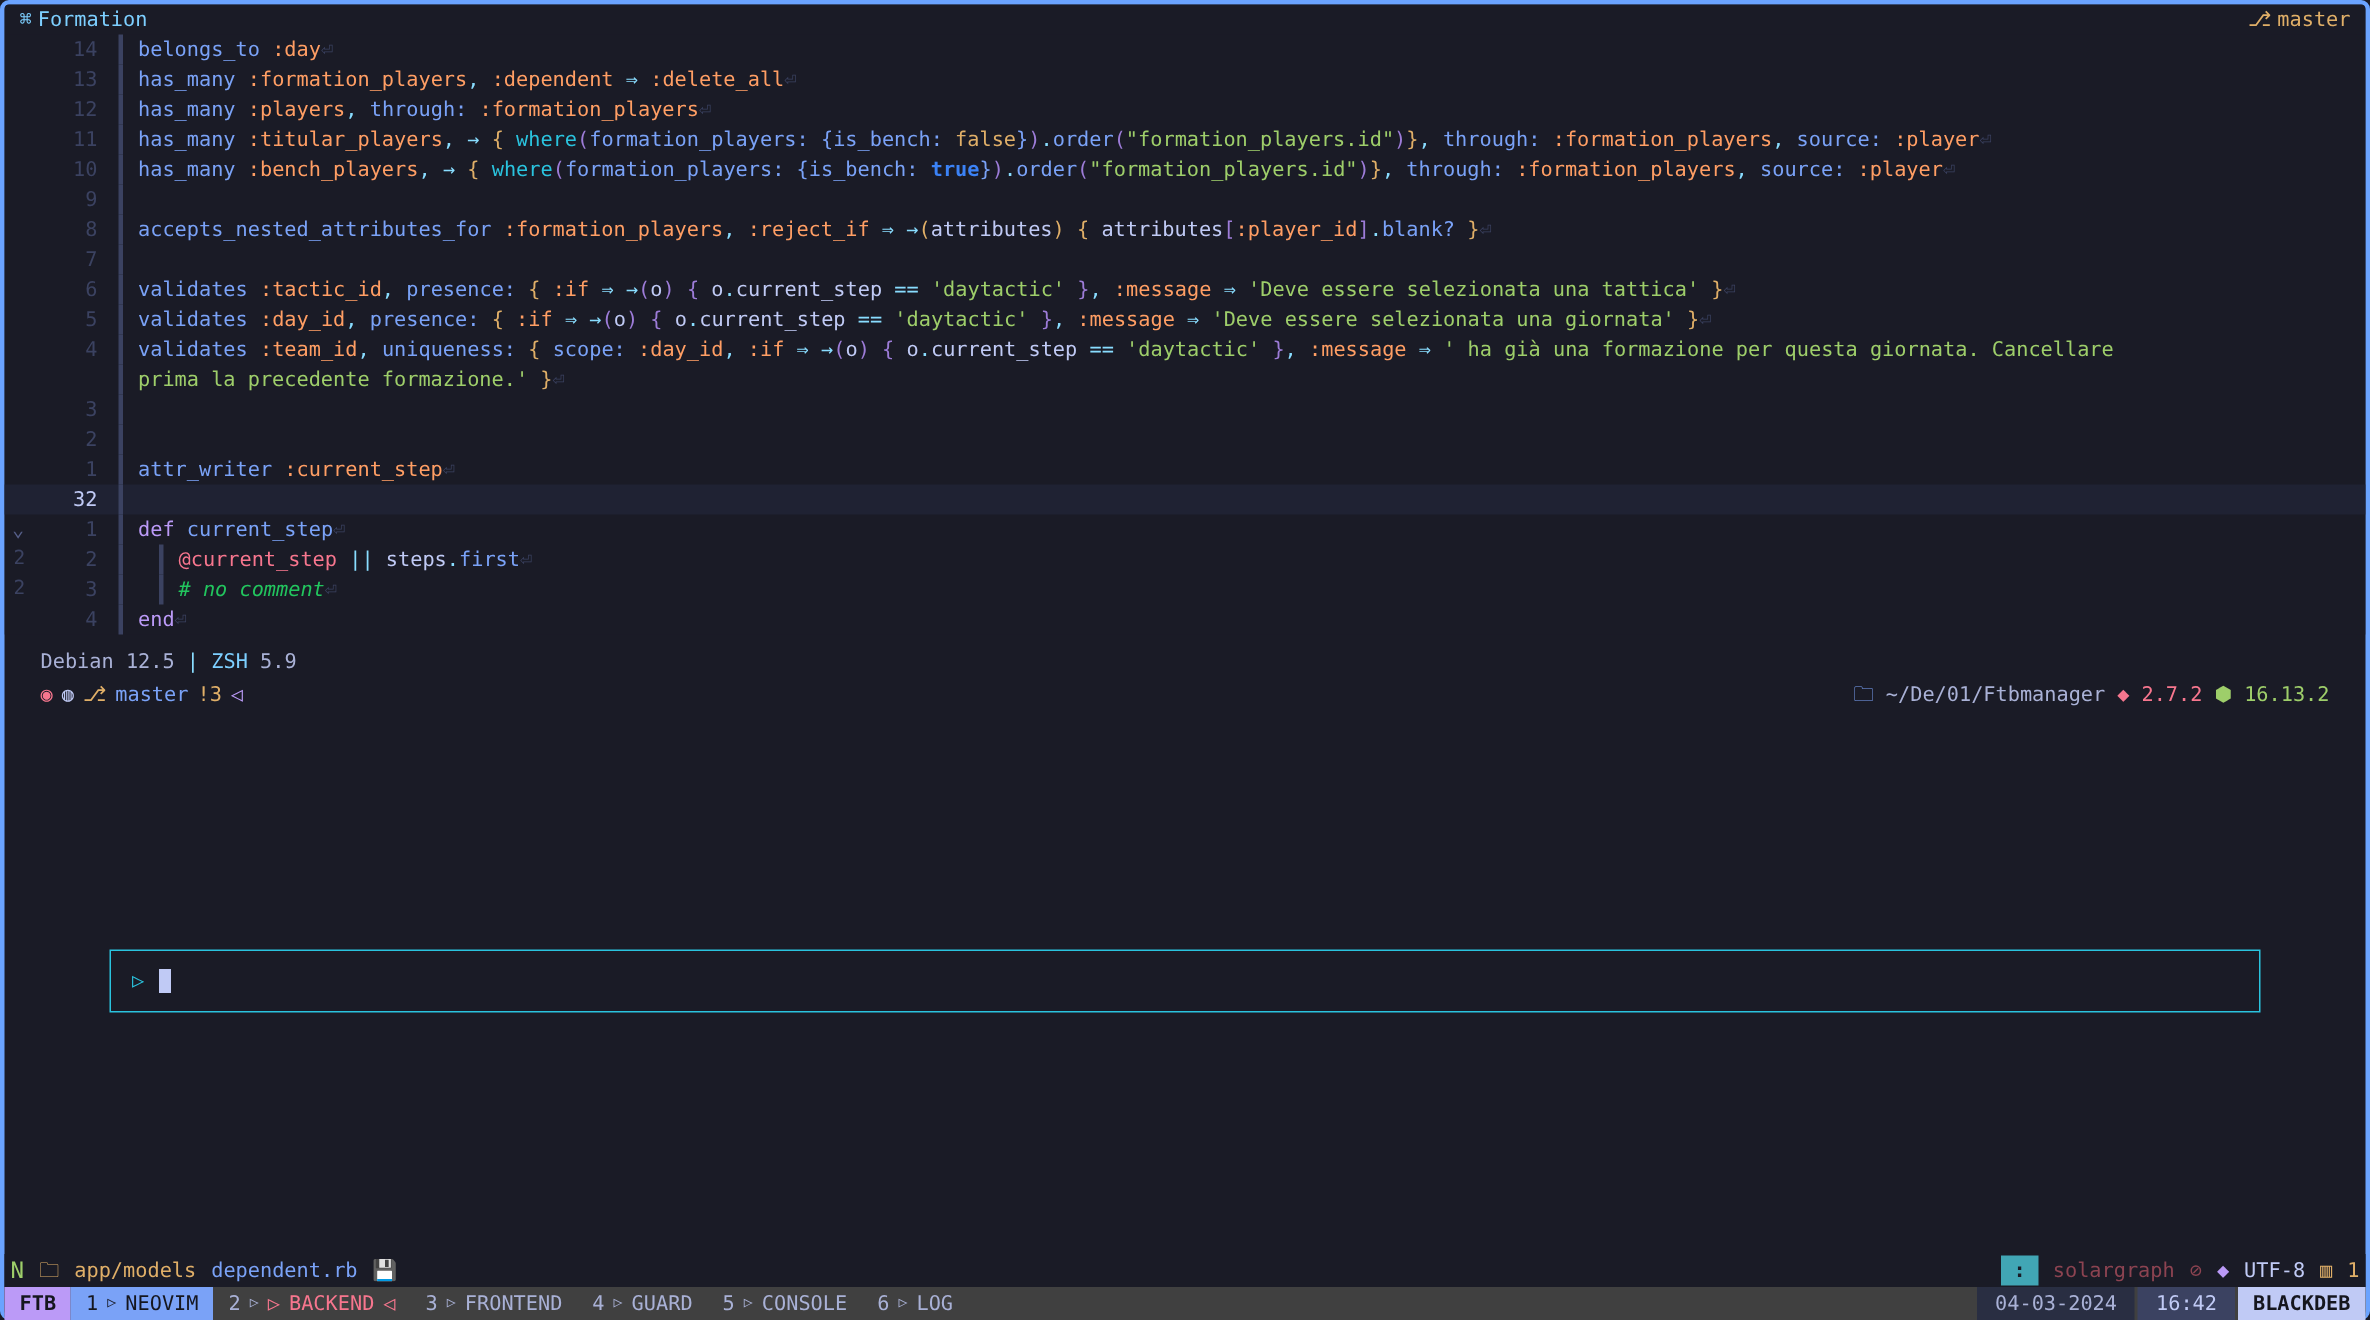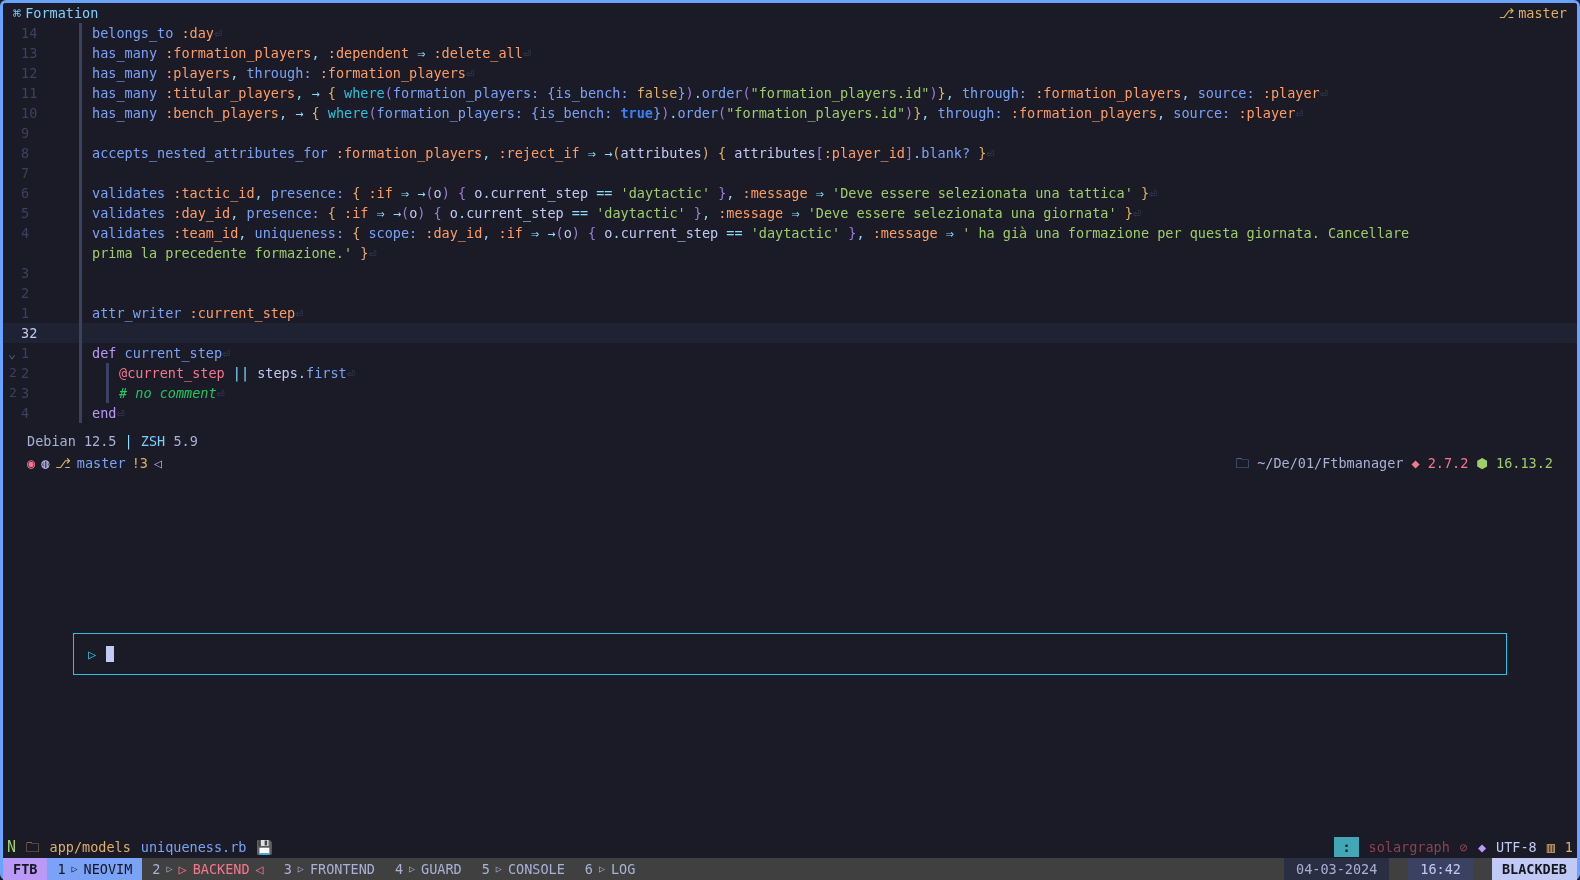--- a/index.html
+++ b/index.html
@@ -28,20 +28,21 @@
   .editor {
     background: #1a1b26;
   }
   .line {
     display: flex;
     align-items: flex-start;
     min-height: 20px;
   }
   .gut {
     width: 58px;
+    text-align: right;
     padding-right: 14px;
     color: #3b4261;
     flex-shrink: 0;
     user-select: none;
   }
   .bar {
     width: 3px;
     background: #3b4261;
     flex-shrink: 0;
     margin-right: 10px;
@@ -163,21 +164,21 @@
     padding: 0 10px;
     height:100%;
     color:#a9b1d6;
   }
   .tab.active { background:#7aa2f7; color:#15161e; font-weight:500; }
   .tab .num { }
   .tab .tri-t { font-size:10px; }
   .ftb { background:#bb9af7; color:#15161e; padding:0 10px; font-weight:bold; height:100%; display:flex; align-items:center; }
   .backend-lbl { color:#f7768e; }
   .backend-tri { color:#f7768e; }
-  .s2r { display:flex; align-items:center; gap:19px; height:100%; }
+  .s2r { display:flex; align-items:center; gap:2px; height:100%; }
   .date-box { background:#292e42; color:#a9b1d6; padding:0 12px; height:100%; display:flex; align-items:center; }
   .time-box { background:#3b4261; color:#c0caf5; padding:0 12px; height:100%; display:flex; align-items:center; }
   .host-box { background:#c0caf5; color:#15161e; padding:0 10px; font-weight:bold; height:100%; display:flex; align-items:center; }
   .sidenum {
     position:absolute;
     left:3px;
     color:#3b4261;
     width:14px;
     text-align:center;
     font-size:13px;
@@ -351,21 +352,21 @@
 <div class="prompt-box">
   <span class="prompt-tri">▷</span>
   <span class="cursor"></span>
 </div>
 
 <div class="status-1">
   <div class="s1l">
     <span class="nvim-ic">N</span>
     <span class="folder-y">🗀</span>
     <span class="path-b">app/models</span>
-    <span class="file-b">uniqueness.rb</span>
+    <span class="file-b">dependent.rb</span>
     <span class="save-ic">💾</span>
   </div>
   <div class="s1r">
     <span class="box-green">:</span>
     <span class="solar">solargraph</span>
     <span class="ban">⊘</span>
     <span class="utf-ic">◆</span>
     <span class="utf">UTF-8</span>
     <span class="pct-ic">▥</span>
     <span class="pct">1</span>

